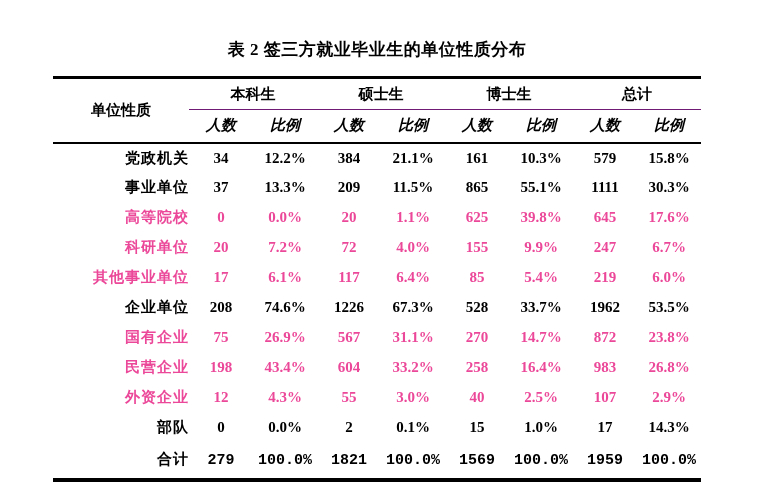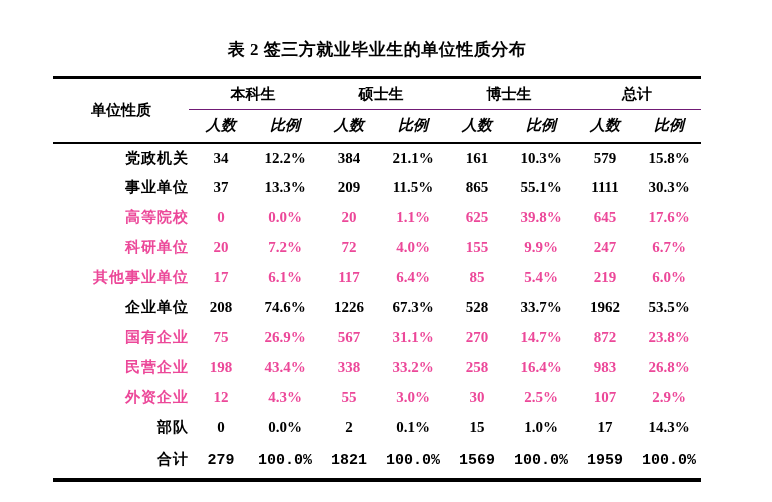--- a/index.html
+++ b/index.html
@@ -172,34 +172,34 @@
         <td>31.1%</td>
         <td>270</td>
         <td>14.7%</td>
         <td>872</td>
         <td>23.8%</td>
       </tr>
       <tr class="sub">
         <td class="lbl">民营企业</td>
         <td>198</td>
         <td>43.4%</td>
-        <td>338</td>
+        <td>604</td>
         <td>33.2%</td>
         <td>258</td>
         <td>16.4%</td>
         <td>983</td>
         <td>26.8%</td>
       </tr>
       <tr class="sub">
         <td class="lbl">外资企业</td>
         <td>12</td>
         <td>4.3%</td>
         <td>55</td>
         <td>3.0%</td>
-        <td>30</td>
+        <td>40</td>
         <td>2.5%</td>
         <td>107</td>
         <td>2.9%</td>
       </tr>
       <tr class="cat">
         <td class="lbl">部队</td>
         <td>0</td>
         <td>0.0%</td>
         <td>2</td>
         <td>0.1%</td>

